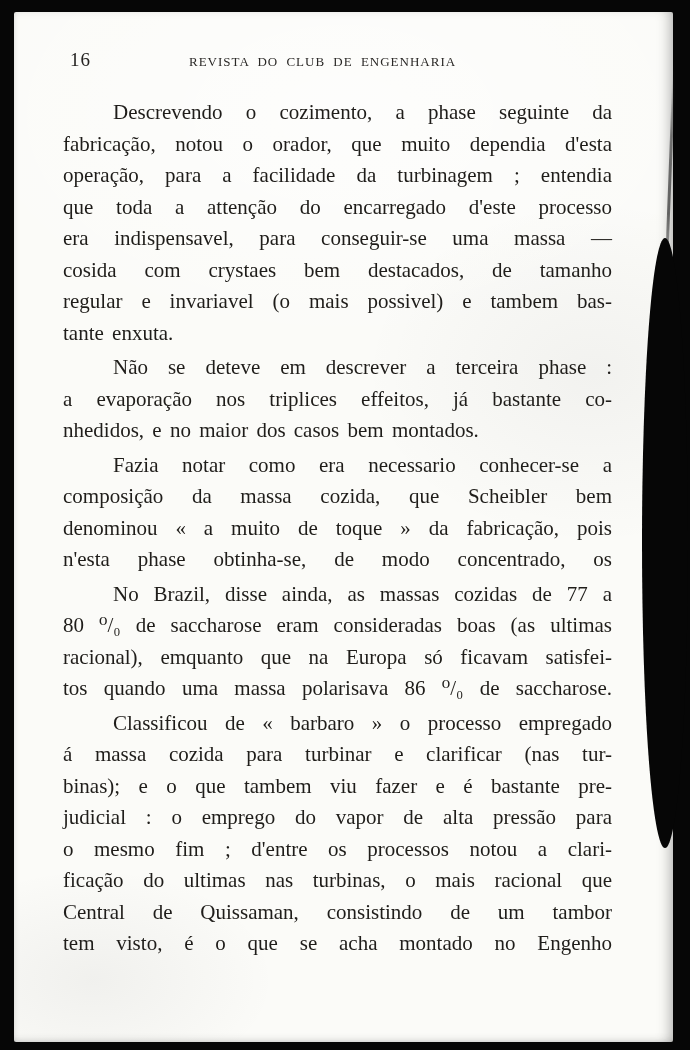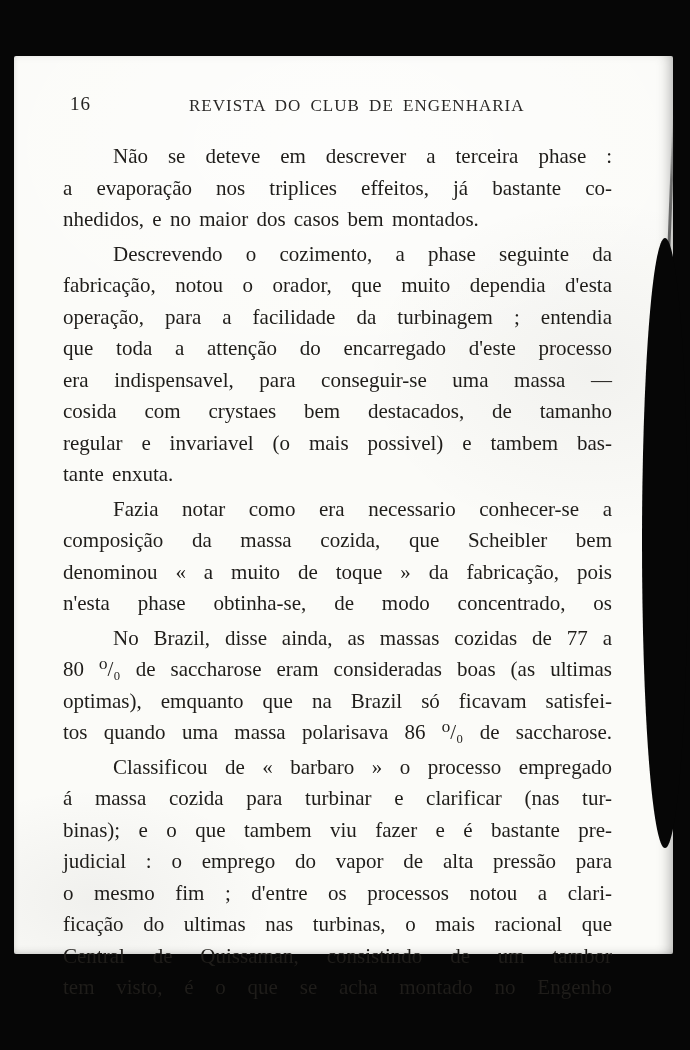--- a/index.html
+++ b/index.html
@@ -10,33 +10,32 @@
     overflow: hidden;
     font-family: "Liberation Serif", "DejaVu Serif", serif;
   }
   .scan-frame {
     position: absolute; inset: 0;
     background: #060606;
   }
   .page {
     position: absolute;
     left: 14px; top: 12px;
-    width: 659px; height: 898px;
+    width: 659px; height: 1030px;
     background-color: #fbfbf8;
     background-image:
       radial-gradient(ellipse 260px 160px at 12% 94%, rgba(40,40,40,0.05), transparent 70%),
       radial-gradient(ellipse 320px 240px at 88% 35%, rgba(40,40,40,0.045), transparent 72%),
       radial-gradient(ellipse 500px 300px at 50% 10%, rgba(255,255,255,0.6), transparent 80%);
     box-shadow:
       inset -10px 0 14px -8px rgba(50,50,50,0.40),
       inset 0 -6px 10px -7px rgba(50,50,50,0.25),
       inset 3px 0 6px -4px rgba(50,50,50,0.18);
     border-radius: 2px;
     color: #201e1b;
-    margin-top: 44px;
   }
   
   .gutter-curve {
     position: absolute;
     left: 642px; top: 238px;
     width: 46px; height: 610px;
     background: #060606;
     border-radius: 50%;
   }
   .curl-line {
@@ -56,21 +55,21 @@
   .page-number {
     position: absolute;
     left: 56px; top: 0;
     font-size: 19px;
     letter-spacing: 1px;
     color: #242220;
   }
   .head-title {
     position: absolute;
     left: 175px; top: 2px;
-    font-size: 17px;
+    font-size: 13px;
     letter-spacing: 1px;
     word-spacing: 4px;
     color: #2a2826;
   }
   .body-text {
     position: absolute;
     left: 49px; top: 85px;
     width: 549px;
     font-size: 21px;
     line-height: 31.5px;
@@ -93,47 +92,47 @@
   <div class="page">
 
     <div class="running-head">
       <span class="page-number">16</span>
       <span class="head-title">REVISTA DO CLUB DE ENGENHARIA</span>
     </div>
 
     <div class="body-text">
 
       <div class="para">
-        <div class="line first">Não se deteve em descrever a terceira phase :</div>
-        <div class="line">a evaporação nos triplices effeitos, já bastante co-</div>
-        <div class="line plast">nhedidos, e no maior dos casos bem montados.</div>
-      </div>
-
-      <div class="para">
         <div class="line first">Descrevendo o cozimento, a phase seguinte da</div>
         <div class="line">fabricação, notou o orador, que muito dependia d'esta</div>
         <div class="line">operação, para a facilidade da turbinagem ; entendia</div>
         <div class="line">que toda a attenção do encarregado d'este processo</div>
         <div class="line">era indispensavel, para conseguir-se uma massa —</div>
         <div class="line">cosida com crystaes bem destacados, de tamanho</div>
         <div class="line">regular e invariavel (o mais possivel) e tambem bas-</div>
         <div class="line plast">tante enxuta.</div>
+      </div>
+
+      <div class="para">
+        <div class="line first">Não se deteve em descrever a terceira phase :</div>
+        <div class="line">a evaporação nos triplices effeitos, já bastante co-</div>
+        <div class="line plast">nhedidos, e no maior dos casos bem montados.</div>
       </div>
 
       <div class="para">
         <div class="line first">Fazia notar como era necessario conhecer-se a</div>
         <div class="line">composição da massa cozida, que Scheibler bem</div>
         <div class="line">denominou « a muito de toque » da fabricação, pois</div>
         <div class="line">n'esta phase obtinha-se, de modo concentrado, os</div>
       </div>
 
       <div class="para">
         <div class="line first">No Brazil, disse ainda, as massas cozidas de 77 a</div>
         <div class="line">80 ⁰/₀ de saccharose eram consideradas boas (as ultimas</div>
-        <div class="line">optimas), emquanto que na Brazil só ficavam satisfei-</div>
+        <div class="line">racional), emquanto que na Europa só ficavam satisfei-</div>
         <div class="line">tos quando uma massa polarisava 86 ⁰/₀ de saccharose.</div>
       </div>
 
       <div class="para">
         <div class="line first">Classificou de « barbaro » o processo empregado</div>
         <div class="line">á massa cozida para turbinar e clarificar (nas tur-</div>
         <div class="line">binas); e o que tambem viu fazer e é bastante pre-</div>
         <div class="line">judicial : o emprego do vapor de alta pressão para</div>
         <div class="line">o mesmo fim ; d'entre os processos notou a clari-</div>
         <div class="line">ficação do ultimas nas turbinas, o mais racional que</div>

